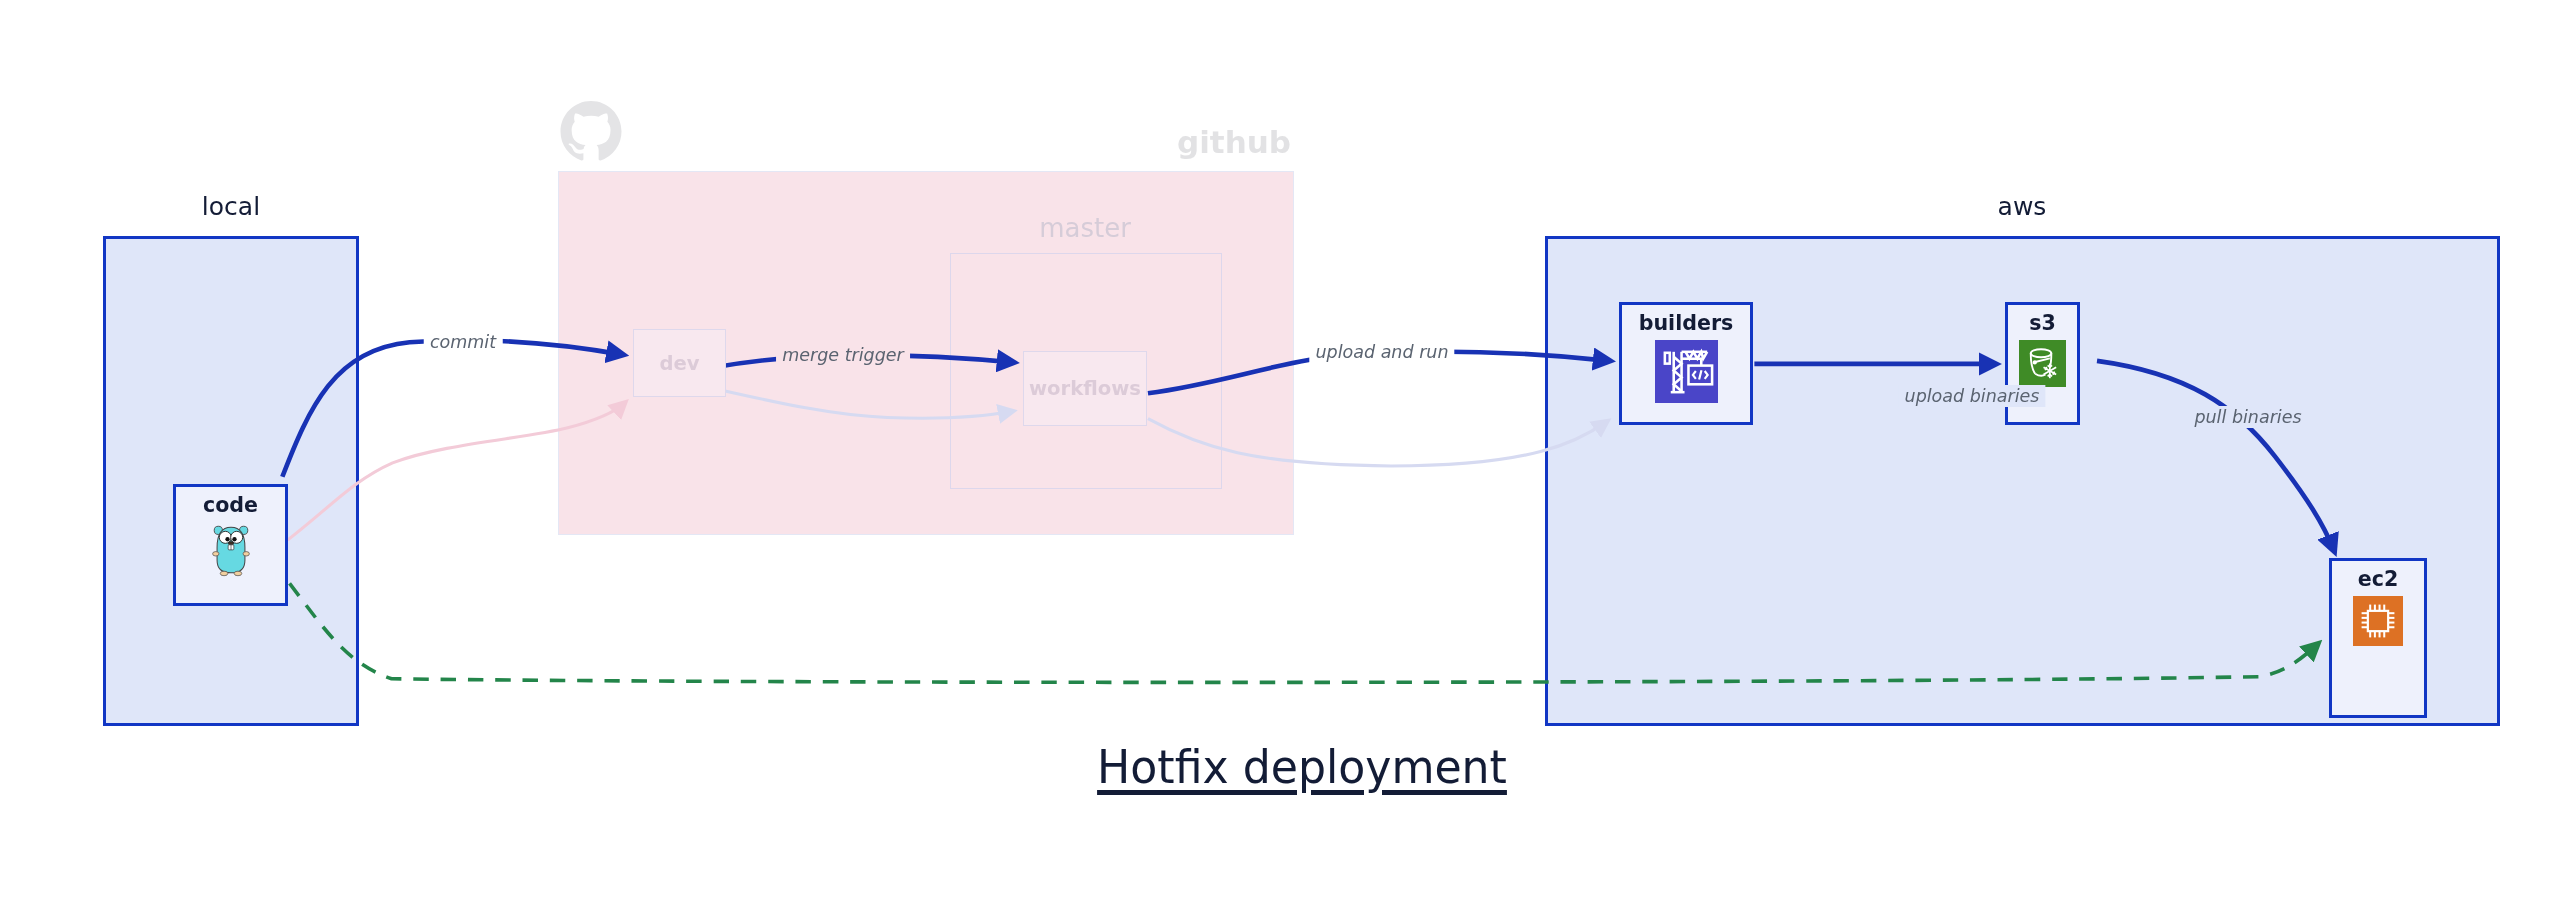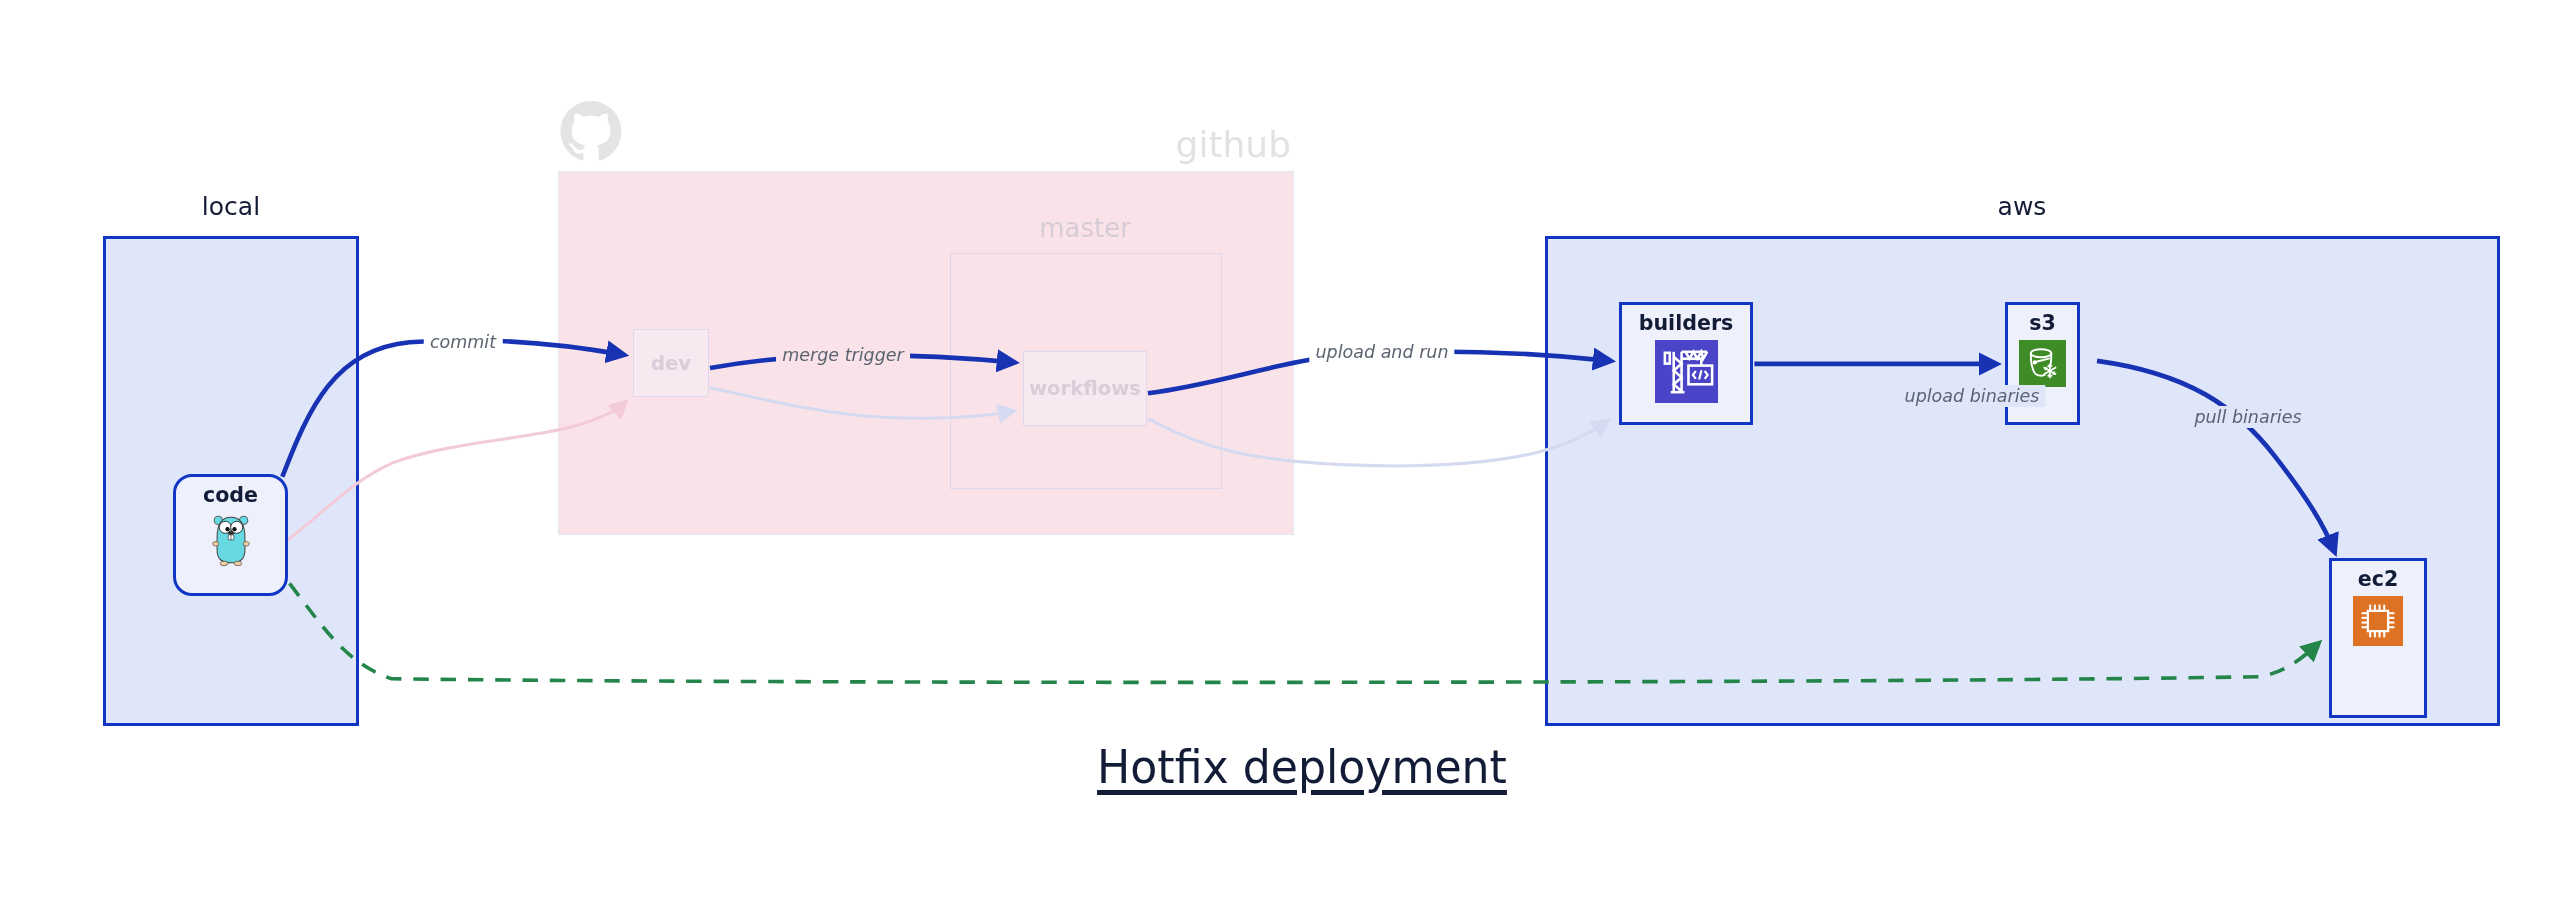--- a/index.html
+++ b/index.html
@@ -22,35 +22,35 @@
                   background: #f9e3e9; border: 1.5px solid #e4e7f5; }
   .zone-master  { left: 950px; top: 253px; width: 272px;  height: 236px;
                   background: transparent; border: 1.5px solid #ddd7ec; }
 
   .zone-label { position: absolute; transform: translateX(-50%);
                 font-size: 25px; color: #131c36; white-space: nowrap; }
   .zl-local  { left: 231px;  top: 192px; }
   .zl-aws    { left: 2022px; top: 192px; }
   .zl-master { left: 1085px; top: 213px; color: #d6ccd8; font-size: 26px; }
   .zl-github { left: 1291px; top: 124px; transform: translateX(-100%);
-               color: #e2e2e4; font-size: 36px; }
+               color: #e2e2e4; font-size: 31px; font-weight: bold; }
 
   .octocat { position: absolute; left: 560px; top: 101px; width: 62px; height: 61px; }
 
   
   svg.edges { position: absolute; left: 0; top: 0; width: 2604px; height: 902px;
               z-index: 3; pointer-events: none; }
 
   
   .node { position: absolute; box-sizing: border-box; z-index: 4;
           display: flex; flex-direction: column; align-items: center; }
   .node-strong { background: #eef1fc; border: 3.1px solid #1136c4; }
   .node-faded  { background: #f8e8ef; border: 1.5px solid #ded8ec; justify-content: center; }
-  .node-code      { left: 173px;  top: 474px;  width: 115px; height: 122px; border-radius: 19px; }
-  .node-dev       { left: 633px; top: 329px;  width: 76px; height: 68px; }
+  .node-code      { left: 173px;  top: 484px;  width: 115px; height: 122px; }
+  .node-dev       { left: 633px; top: 329px;  width: 93px; height: 68px; }
   .node-workflows { left: 1023px; top: 351px;  width: 124px; height: 75px; }
   .node-builders  { left: 1619px; top: 302px;  width: 134px; height: 123px; }
   .node-s3        { left: 2005px; top: 302px;  width: 75px; height: 123px; }
   .node-ec2       { left: 2329px; top: 558px; width: 98px; height: 160px; }
 
   .node-label { font-weight: bold; font-size: 20.6px; color: #131c36; margin-top: 6.2px; }
   .node-faded .node-label { color: #dccbd8; margin-top: 0; font-size: 19.6px; }
   .node-icon { margin-top: 5.2px; display: block; }
 
   

